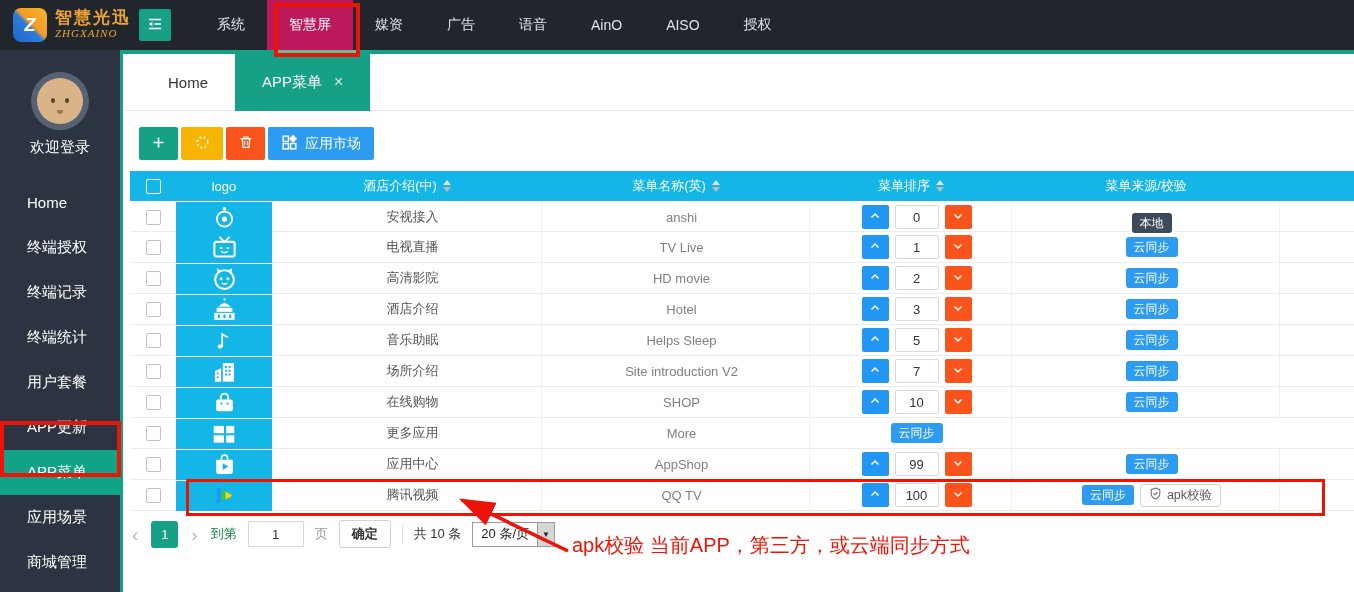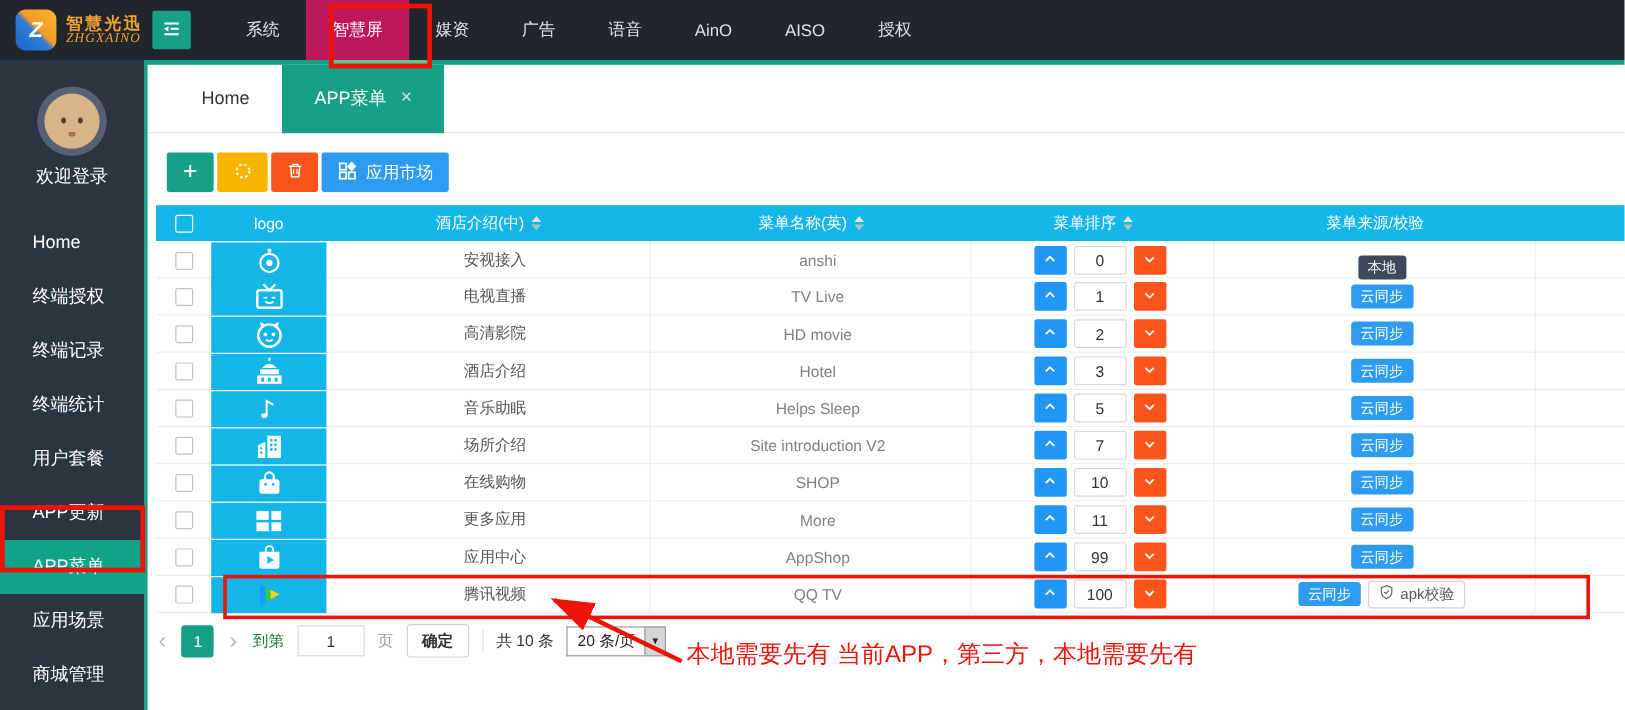--- a/index.html
+++ b/index.html
@@ -5,21 +5,21 @@
   * { margin:0; padding:0; box-sizing:border-box; }
   body { font-family:"Liberation Sans", sans-serif; background:#fff; }
   .app { position:relative; width:1354px; height:592px; background:#fff; overflow:hidden; }
 
   
   .topnav { position:absolute; top:0; left:0; width:100%; height:50px; background:#21262d; display:flex; align-items:center; z-index:3; }
   .brand { display:flex; align-items:center; padding-left:13px; gap:8px; }
   .logo-mark { width:34px; height:34px; border-radius:8px; background:linear-gradient(45deg,#1f63c8 0%,#2e7fd9 46%,#f59a23 54%,#f7b733 100%);
     display:flex; align-items:center; justify-content:center; color:#fff; font-weight:bold; font-style:italic; font-size:18px; }
   .brand-text { color:#f0a32f; line-height:1.05; }
-  .brand-title { font-size:14px; font-weight:bold; letter-spacing:2px; font-family:Liberation Sans, sans-serif; }
+  .brand-title { font-size:17px; font-weight:bold; letter-spacing:2px; font-family:Liberation Mono, monospace; }
   .brand-sub { font-size:11px; letter-spacing:1px; font-family:"Liberation Serif", serif;font-style:italic; }
   .collapse-btn { width:32px; height:32px; margin-left:8px; background:#16a085; border:none; border-radius:2px; display:flex; align-items:center; justify-content:center; cursor:pointer; }
   .nav-items { display:flex; margin-left:24px; height:100%; }
   .nav-item { padding:0 22px; color:#dfe3e8; font-size:14px; display:flex; align-items:center; height:100%; cursor:pointer; }
   .nav-item.active { background:#be185d; color:#fff; }
   .nav-underline { position:absolute; top:50px; left:120px; right:0; height:4px; background:#16a085; z-index:2; }
   .nav-underline-active { position:absolute; top:50px; left:278px; width:82px; height:4px; background:#5fc492; z-index:3; }
 
   
   .sidebar { position:absolute; top:50px; left:0; width:120px; height:542px; background:#2b3440; z-index:1; }
@@ -491,35 +491,20 @@
               <svg width="26" height="26" viewBox="0 0 24 24">
                 <rect x="2.5" y="4.5" width="9.5" height="6.8" fill="#fff"></rect>
                 <rect x="14" y="4.5" width="7.5" height="6.8" fill="#fff"></rect>
                 <rect x="2.5" y="13.2" width="9.5" height="6.8" fill="#fff"></rect>
                 <rect x="14" y="13.2" width="7.5" height="6.8" fill="#fff"></rect>
               </svg>
             </div>
             <div class="cell c-cn b-r">更多应用</div>
             <div class="cell c-en b-r">More</div>
             <div class="cell b-r">
-              <div class="sortbox">
-                <button class="sort-btn sort-up">
-                  <span><svg width="14" height="12" viewBox="0 0 24 24">
-                      <path d="M5 15l7-7 7 7" fill="none" stroke="#fff" stroke-width="3"></path>
-                    </svg></span>
-                </button>
-                <input class="sort-input" value="11" style="">
-                <button class="sort-btn sort-down">
-                  <span><svg width="14" height="12" viewBox="0 0 24 24">
-                      <path d="M5 9l7 7 7-7" fill="none" stroke="#fff" stroke-width="3"></path>
-                    </svg></span>
-                </button>
-              </div>
-            </div>
-            <div class="cell b-r">
               <div class="badges">
                 <span class="badge cloud">云同步</span>
               </div>
             </div>
             <div class="cell"></div>
           </div>
           <div class="trow">
             <div class="cell">
               <span class="chk"></span>
             </div>
@@ -620,15 +605,15 @@
   <div class="red-box" id="rb-side"></div>
   <div class="red-box" id="rb-row"></div>
   <svg class="arrow-overlay">
     <defs>
       <marker id="ah" markerWidth="11" markerHeight="8" refX="9" refY="3.5" orient="auto" markerUnits="strokeWidth">
         <path d="M0,0 L10,3.5 L0,7 Z" fill="#ec1307"></path>
       </marker>
     </defs>
     <line x1="568" y1="551" x2="462" y2="500" stroke="#ec1307" stroke-width="3.6" marker-end="url(#ah)"></line>
   </svg>
-  <div class="note">本地需要先有  当前APP，第三方，本地需要先有</div>
+  <div class="note">apk校验  当前APP，第三方，或云端同步方式</div>
 
 </div>
 
 </body></html>

